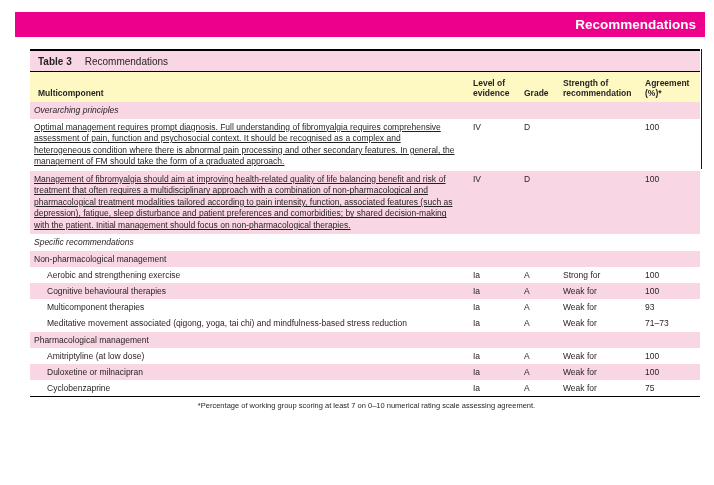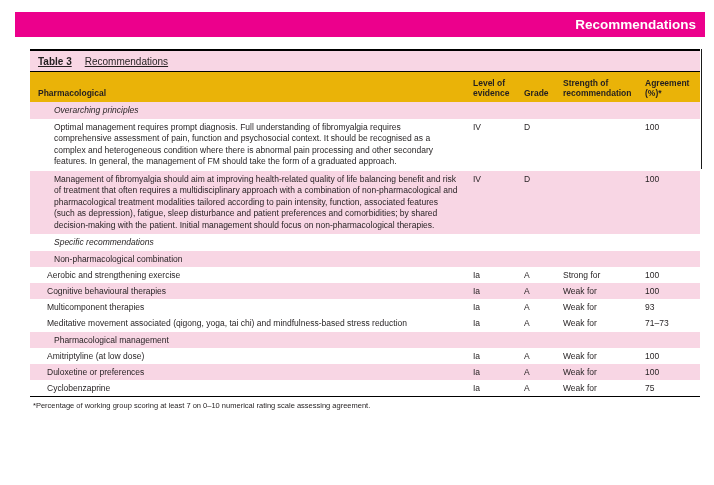--- a/index.html
+++ b/index.html
@@ -38,55 +38,55 @@
     left: 701px; top: 49px;
     width: 1px; height: 120px;
     background: #1a1a1a;
   }
   .title-band {
     background: var(--pink, #F8D6E4);
     padding: 5px 8px 4px 8px;
     font-size: 10px;
     display: flex;
     align-items: baseline;
-    text-decoration: underline;
   }
   .title-band .t-label { font-weight: bold; }
   .title-band .t-title { margin-left: 13px; }
   table {
     border-collapse: collapse;
     table-layout: fixed;
     width: 670px;
     font-size: 8.5px;
   }
   th {
     text-align: left;
     vertical-align: bottom;
     font-weight: bold;
     padding: 6px 2px 4px 0;
     line-height: 1.2;
-    background: #eab308;
+    background: #fef9c3;
   }
   th.c-rec { padding-left: 8px; }
   td {
     vertical-align: top;
     padding: 3px 2px 3px 0;
     line-height: 1.2;
   }
-  td.c-rec { padding-left: 24px; }
+  td.c-rec { padding-left: 4px; }
   tr.pink { background: var(--pink, #F8D6E4); }
   tr.white { background: #ffffff; }
   tr.subhead-italic td.c-rec { font-style: italic; }
   tr.item td.c-rec { padding-left: 17px; }
   tr.paragraph td { line-height: 1.36; }
-  tr.paragraph td.c-rec { padding-right: 14px; }
+  tr.paragraph td.c-rec { padding-right: 14px; text-decoration: underline; }
   .footnote {
     font-size: 7.5px;
     padding: 4px 0 0 3px;
     line-height: 1.3;
+    text-align: center;
   }
 </style>
 </head>
 <body style="--accent: #EC008C; --pink: #F8D6E4;">
 
 <div class="banner">
   <span>Recommendations</span>
 </div>
 
 <div class="edge-artifact"></div>
@@ -102,21 +102,21 @@
   <table>
     <colgroup>
       <col style="width:443px">
       <col style="width:51px">
       <col style="width:39px">
       <col style="width:82px">
       <col style="width:55px">
     </colgroup>
     <thead>
       <tr>
-        <th class="c-rec">Pharmacological</th>
+        <th class="c-rec">Multicomponent</th>
         <th class="c-ev">Level of evidence</th>
         <th class="c-gr">Grade</th>
         <th class="c-st">Strength of recommendation</th>
         <th class="c-ag">Agreement (%)*</th>
       </tr>
     </thead>
     <tbody id="tbody">
         <tr class="pink subhead-italic">
           <td class="c-rec">Overarching principles</td>
           <td class="c-ev"></td>
@@ -139,21 +139,21 @@
           <td class="c-ag">100</td>
         </tr>
         <tr class="white subhead-italic">
           <td class="c-rec">Specific recommendations</td>
           <td class="c-ev"></td>
           <td class="c-gr"></td>
           <td class="c-st"></td>
           <td class="c-ag"></td>
         </tr>
         <tr class="pink section">
-          <td class="c-rec">Non-pharmacological combination</td>
+          <td class="c-rec">Non-pharmacological management</td>
           <td class="c-ev"></td>
           <td class="c-gr"></td>
           <td class="c-st"></td>
           <td class="c-ag"></td>
         </tr>
         <tr class="white item">
           <td class="c-rec">Aerobic and strengthening exercise</td>
           <td class="c-ev">Ia</td>
           <td class="c-gr">A</td>
           <td class="c-st">Strong for</td>
@@ -188,21 +188,21 @@
           <td class="c-ag"></td>
         </tr>
         <tr class="white item">
           <td class="c-rec">Amitriptyline (at low dose)</td>
           <td class="c-ev">Ia</td>
           <td class="c-gr">A</td>
           <td class="c-st">Weak for</td>
           <td class="c-ag">100</td>
         </tr>
         <tr class="pink item">
-          <td class="c-rec">Duloxetine or preferences</td>
+          <td class="c-rec">Duloxetine or milnacipran</td>
           <td class="c-ev">Ia</td>
           <td class="c-gr">A</td>
           <td class="c-st">Weak for</td>
           <td class="c-ag">100</td>
         </tr>
         <tr class="white item">
           <td class="c-rec">Cyclobenzaprine</td>
           <td class="c-ev">Ia</td>
           <td class="c-gr">A</td>
           <td class="c-st">Weak for</td>

